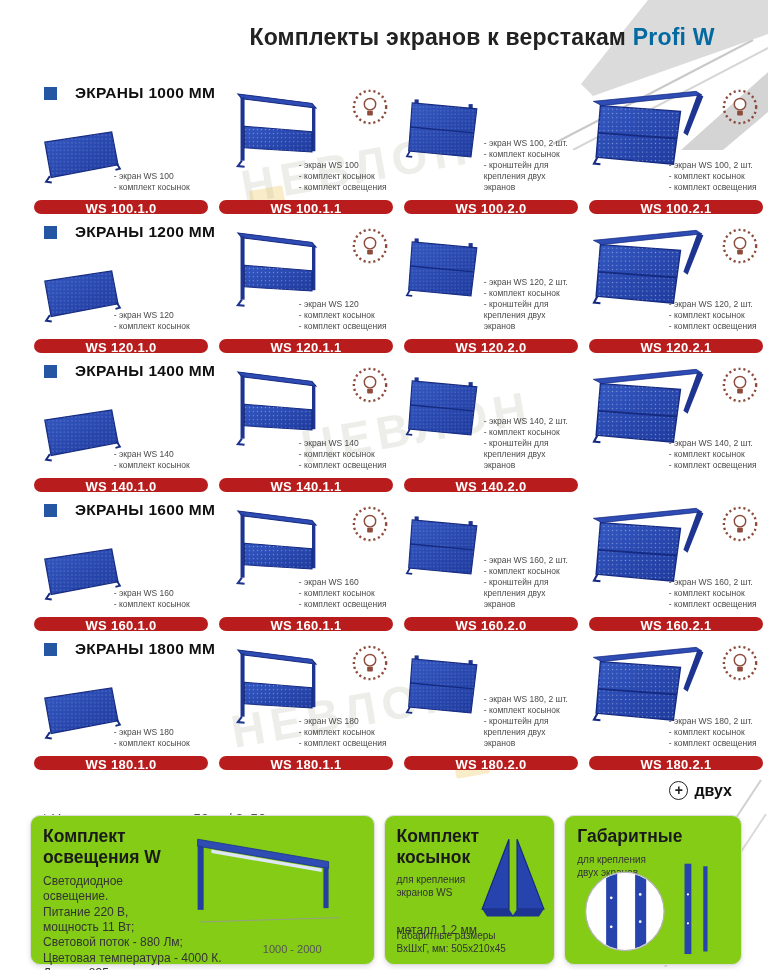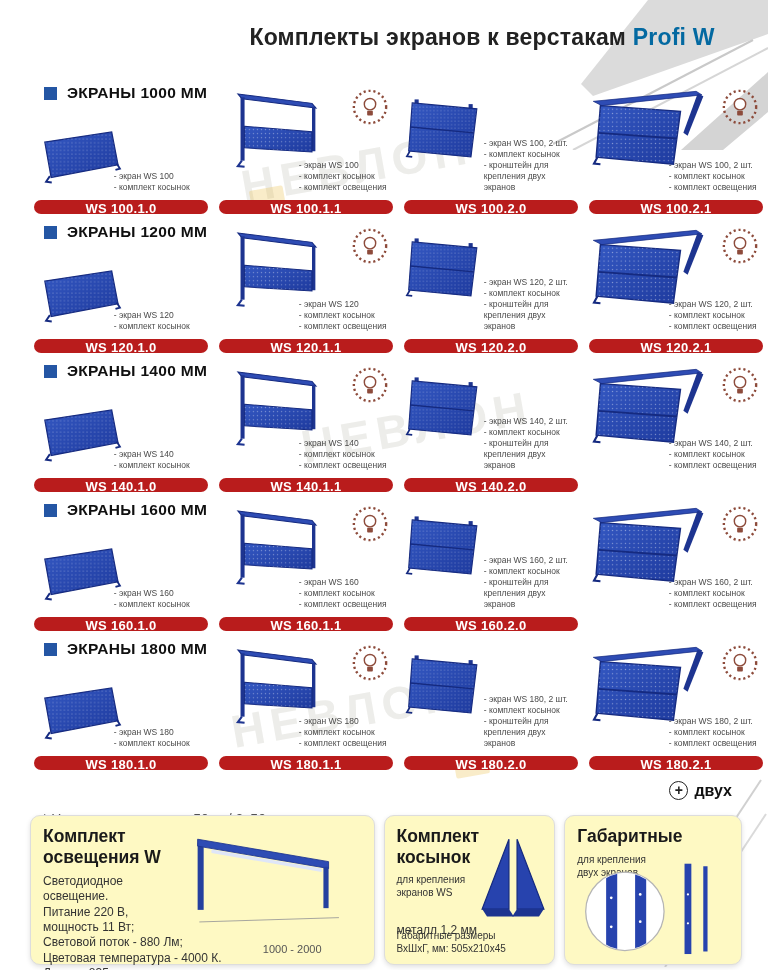--- a/index.html
+++ b/index.html
@@ -18,21 +18,21 @@
         background:rgba(235,185,60,0.28); transform:rotate(-10deg); border-radius:2px; }
 
   
   .page-title { position:absolute; top:24px; left:216px; right:20px; z-index:2;
                 text-align:center; font-size:23px; font-weight:bold; letter-spacing:0.2px; }
   .page-title .brand { color:#0369a1; }
 
   
   .rows { position:absolute; top:78px; left:0; right:0; z-index:1; }
   .row { position:relative; height:139px; }
-  .row-header { position:absolute; left:44px; top:6px; z-index:3; display:flex; align-items:center; gap:10px; }
+  .row-header { position:absolute; left:44px; top:6px; z-index:3; display:flex; align-items:center; gap:18px; }
   .row-header .sq { width:13px; height:13px; background:#2456a4; }
   .row-header .rh-txt { font-size:15.5px; font-weight:bold; color:#101010; letter-spacing:0.3px; }
 
   .products { position:absolute; left:34px; right:5px; top:0; height:139px;
               display:grid; grid-template-columns:repeat(4,1fr); grid-gap:11px; }
   .cell { position:relative; }
   .pill { position:absolute; left:0; right:0; bottom:3px; height:14px; background:#b91c1c;
           border-radius:9px; color:#fff; font-weight:bold; font-size:13px; line-height:18px;
           text-align:center; letter-spacing:0.3px; }
   .features { position:absolute; right:2px; bottom:24px; width:53%; font-size:8.5px;
@@ -47,21 +47,21 @@
   
   .footnote { position:absolute; left:42px; top:811px; z-index:2; font-size:14px; color:#555; }
   .options { position:absolute; top:781px; right:36px; z-index:3; display:flex; align-items:center; gap:6px; }
   .plus-circle { width:19px; height:19px; border:1.6px solid #222; border-radius:50%;
                  font-size:14px; line-height:16px; text-align:center; font-weight:bold; color:#222; }
   .options .lbl { font-size:16px; font-weight:bold; color:#111; }
 
   
   .panels { position:absolute; left:30px; top:815px; width:712px; height:150px; z-index:2;
             display:flex; gap:9px; }
-  .panel { position:relative; background:#fef9c3; border:1px solid #ddd; border-radius:10px;
+  .panel { position:relative; background:#84cc16; border:1px solid #ddd; border-radius:10px;
            box-shadow:0 2px 5px rgba(0,0,0,0.12); }
   .panel.lighting { width:345px; }
   .panel.gussets  { width:172px; }
   .panel.brackets { width:178px; }
   .p-title { font-weight:bold; font-size:17.5px; line-height:1.18; white-space:pre-line;
              margin:10px 0 0 12px; color:#1a1a1a; }
   .lighting .p-body { position:absolute; left:12px; top:58px; font-size:12px; color:#333;
                       line-height:1.28; white-space:pre-line; }
   .lighting .kit-svg { position:absolute; right:4px; top:6px; width:200px; height:112px; }
   .lighting .dim { position:absolute; right:52px; bottom:9px; font-size:11px; color:#555; }
@@ -366,20 +366,21 @@
       <div class="cell">
         <svg class="pimg dlight" viewBox="0 0 185 115">
             <use href="#img-dlight"></use>
           </svg>
         <svg class="stamp" viewBox="0 0 40 40">
             <use href="#img-bulb"></use>
           </svg>
         <div class="features">- экран WS 160, 2 шт.
 - комплект косынок
 - комплект освещения</div>
+        <div class="pill">WS 160.2.1</div>
       </div>
     </div>
   </div>
 
   <div class="row">
     <div class="row-header">
       <span class="sq"></span>
       <span class="rh-txt">ЭКРАНЫ 1800 ММ</span>
     </div>
     <div class="products">

